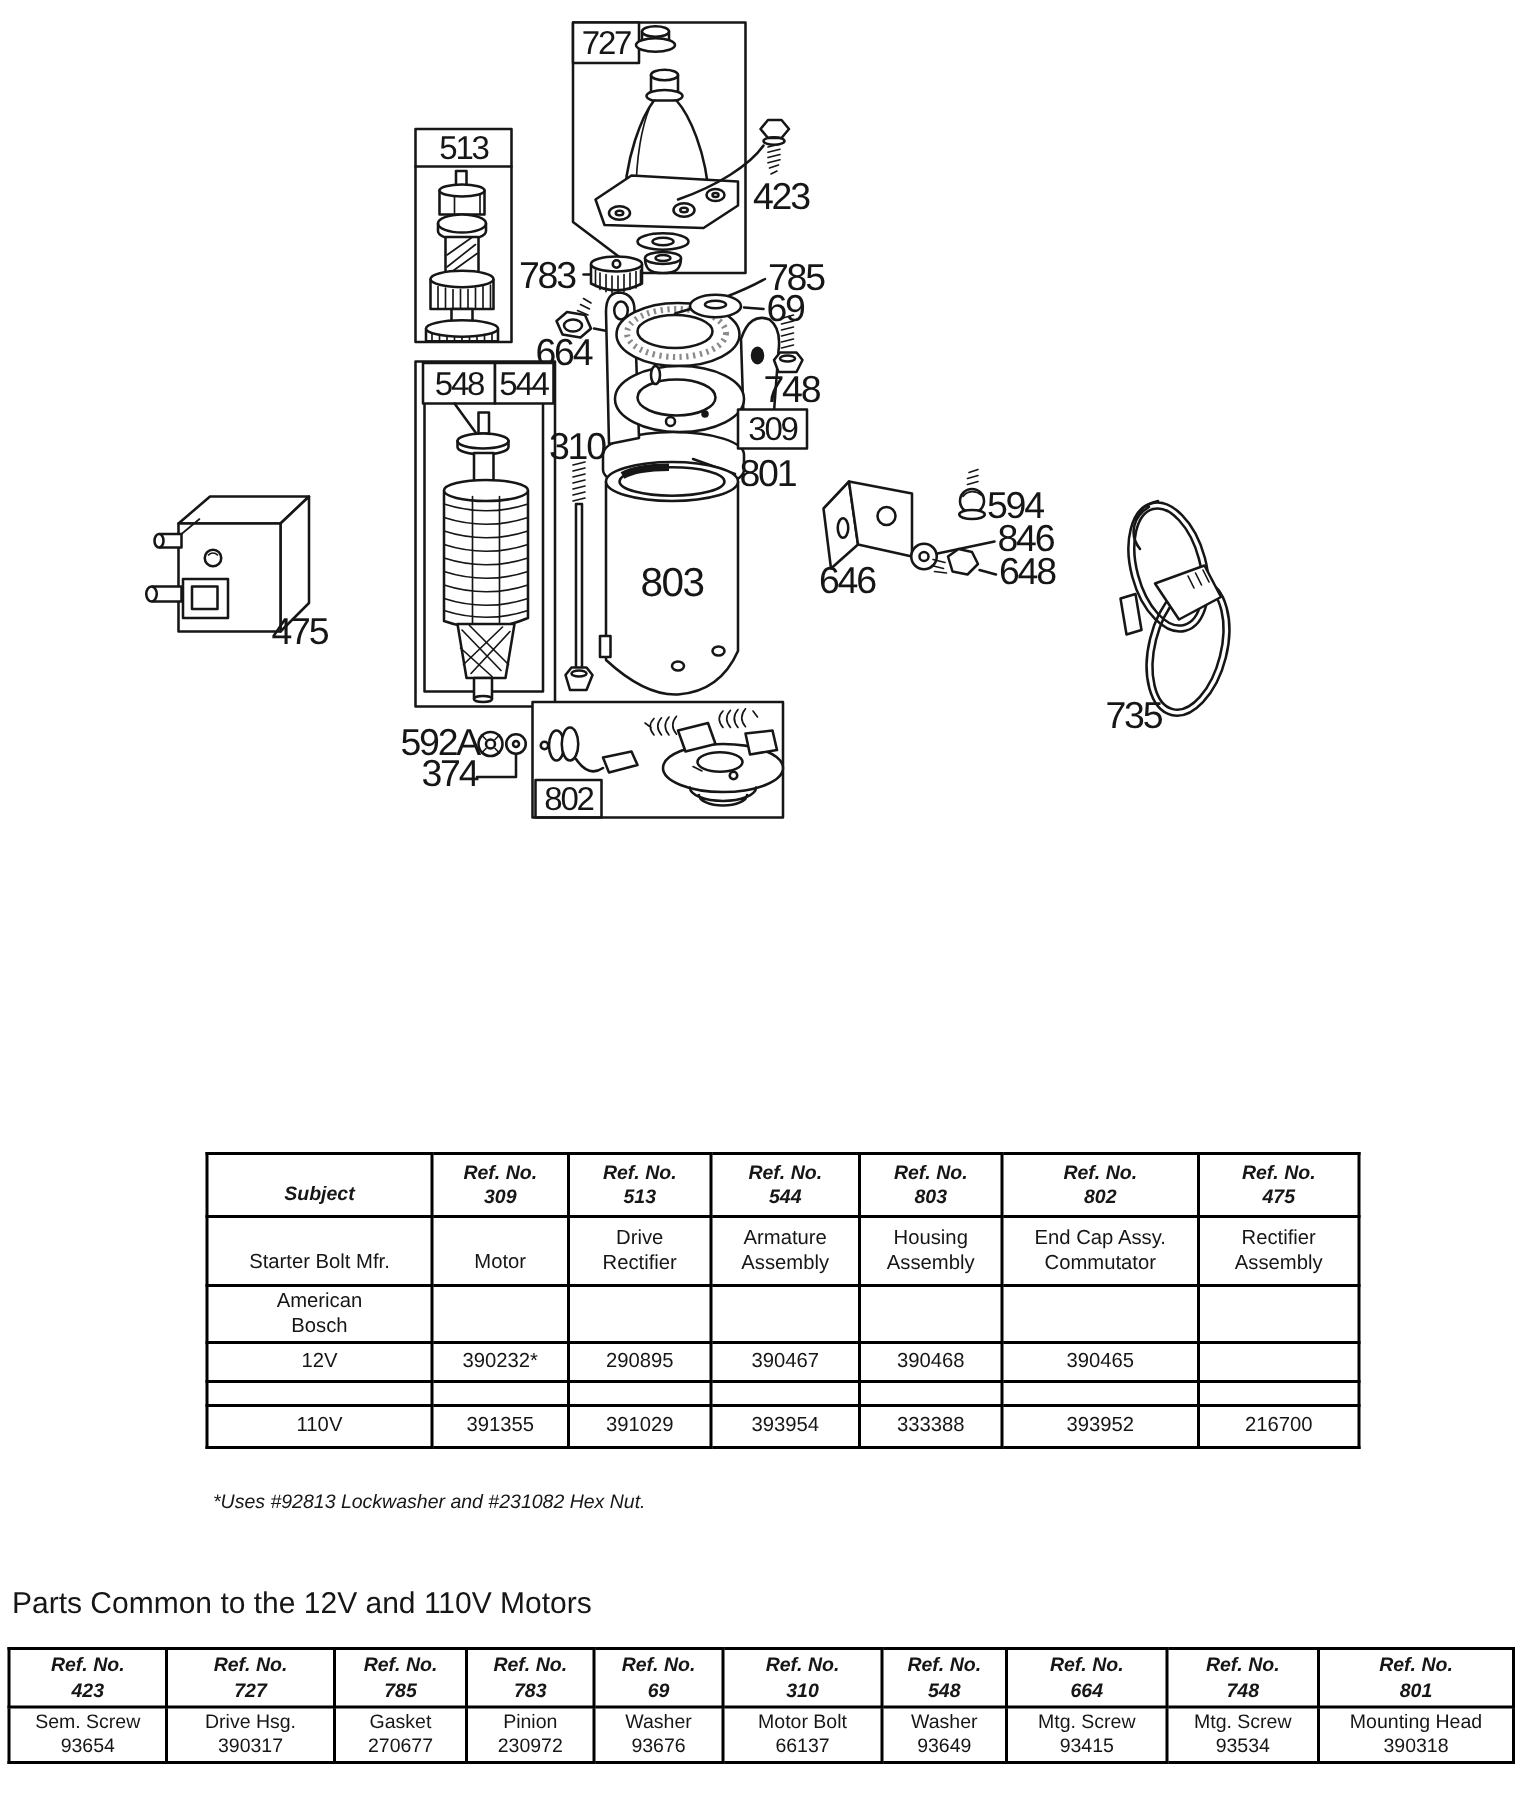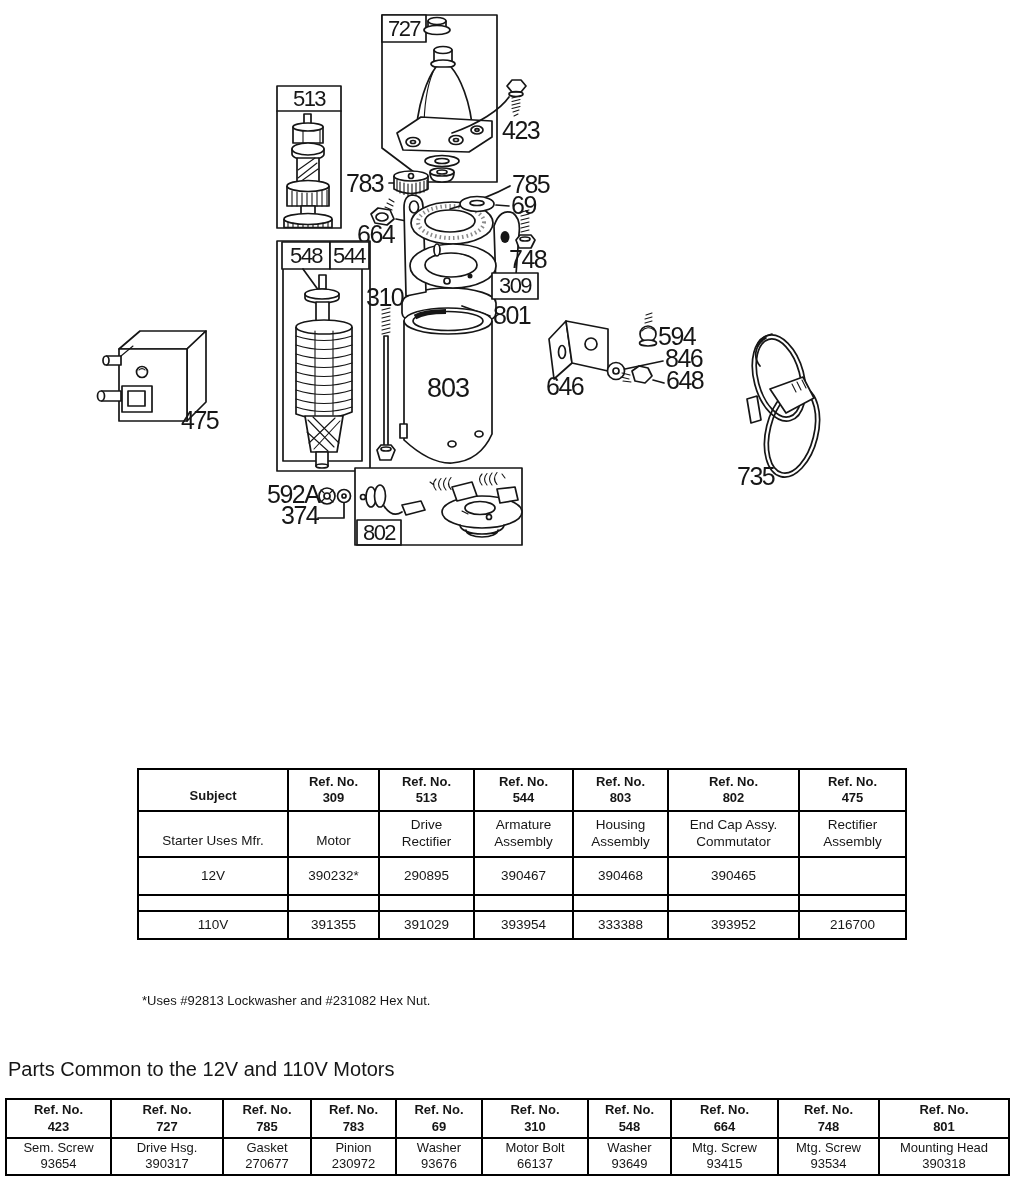--- a/index.html
+++ b/index.html
@@ -9,26 +9,26 @@
   svg .co{font-size:25px;letter-spacing:-1.5px;}
   svg .bx{font-size:22px;letter-spacing:-1.5px;text-anchor:middle;}
   svg .big{font-size:27px;letter-spacing:-1px;text-anchor:middle;}
   .s{fill:none;stroke:#161616;stroke-width:1.7;stroke-linecap:round;stroke-linejoin:round;}
   .w{fill:#fff;stroke:#161616;stroke-width:1.7;stroke-linejoin:round;}
   .t{fill:none;stroke:#161616;stroke-width:1.1;stroke-linecap:round;}
   .k{fill:#161616;stroke:none;}
   table{border-collapse:collapse;table-layout:fixed;}
   td,th{border:2px solid #000;text-align:center;vertical-align:middle;
         white-space:pre-line;line-height:1.25;padding:1px 2px;overflow:hidden;}
-  th{font-weight:bold;}
+  th{font-weight:bold;font-style:italic;}
   #motor-table{position:absolute;left:137px;top:768px;width:768px;font-size:13.5px;}
   #motor-table th{font-size:13px;}
   #common-table{position:absolute;left:5px;top:1098px;width:1003px;font-size:13px;}
   .vb{vertical-align:bottom;padding-bottom:6px;}
-  #footnote{position:absolute;left:142px;top:993px;font-size:13px;}
+  #footnote{position:absolute;left:142px;top:993px;font-size:13px;font-style:italic;}
   #common-heading{position:absolute;left:8px;top:1058px;font-size:20px;text-align:center;}
 </style>
 </head>
 <body>
 
 <div id="page">
 
 <svg width="1025" height="750" viewBox="0 0 1025 750">
 
   <g>
@@ -301,34 +301,44 @@
     <th>Ref. No.
 544</th>
     <th>Ref. No.
 803</th>
     <th>Ref. No.
 802</th>
     <th>Ref. No.
 475</th>
   </tr>
   <tr style="height:46px">
-    <td class="vb">Starter Uses Mfr.</td>
+    <td class="vb">Starter Bolt Mfr.</td>
     <td class="vb">Motor</td>
     <td>Drive
 Rectifier</td>
     <td>Armature
 Assembly</td>
     <td>Housing
 Assembly</td>
     <td>End Cap Assy.
 Commutator</td>
     <td>Rectifier
 Assembly</td>
   </tr>
-  <tr style="height:38px">
+  <tr style="height:36px">
+    <td>American
+Bosch</td>
+    <td></td>
+    <td></td>
+    <td></td>
+    <td></td>
+    <td></td>
+    <td></td>
+  </tr>
+  <tr style="height:26px">
     <td>12V</td>
     <td>390232*</td>
     <td>290895</td>
     <td>390467</td>
     <td>390468</td>
     <td>390465</td>
     <td></td>
   </tr>
   <tr style="height:16px">
     <td></td>

